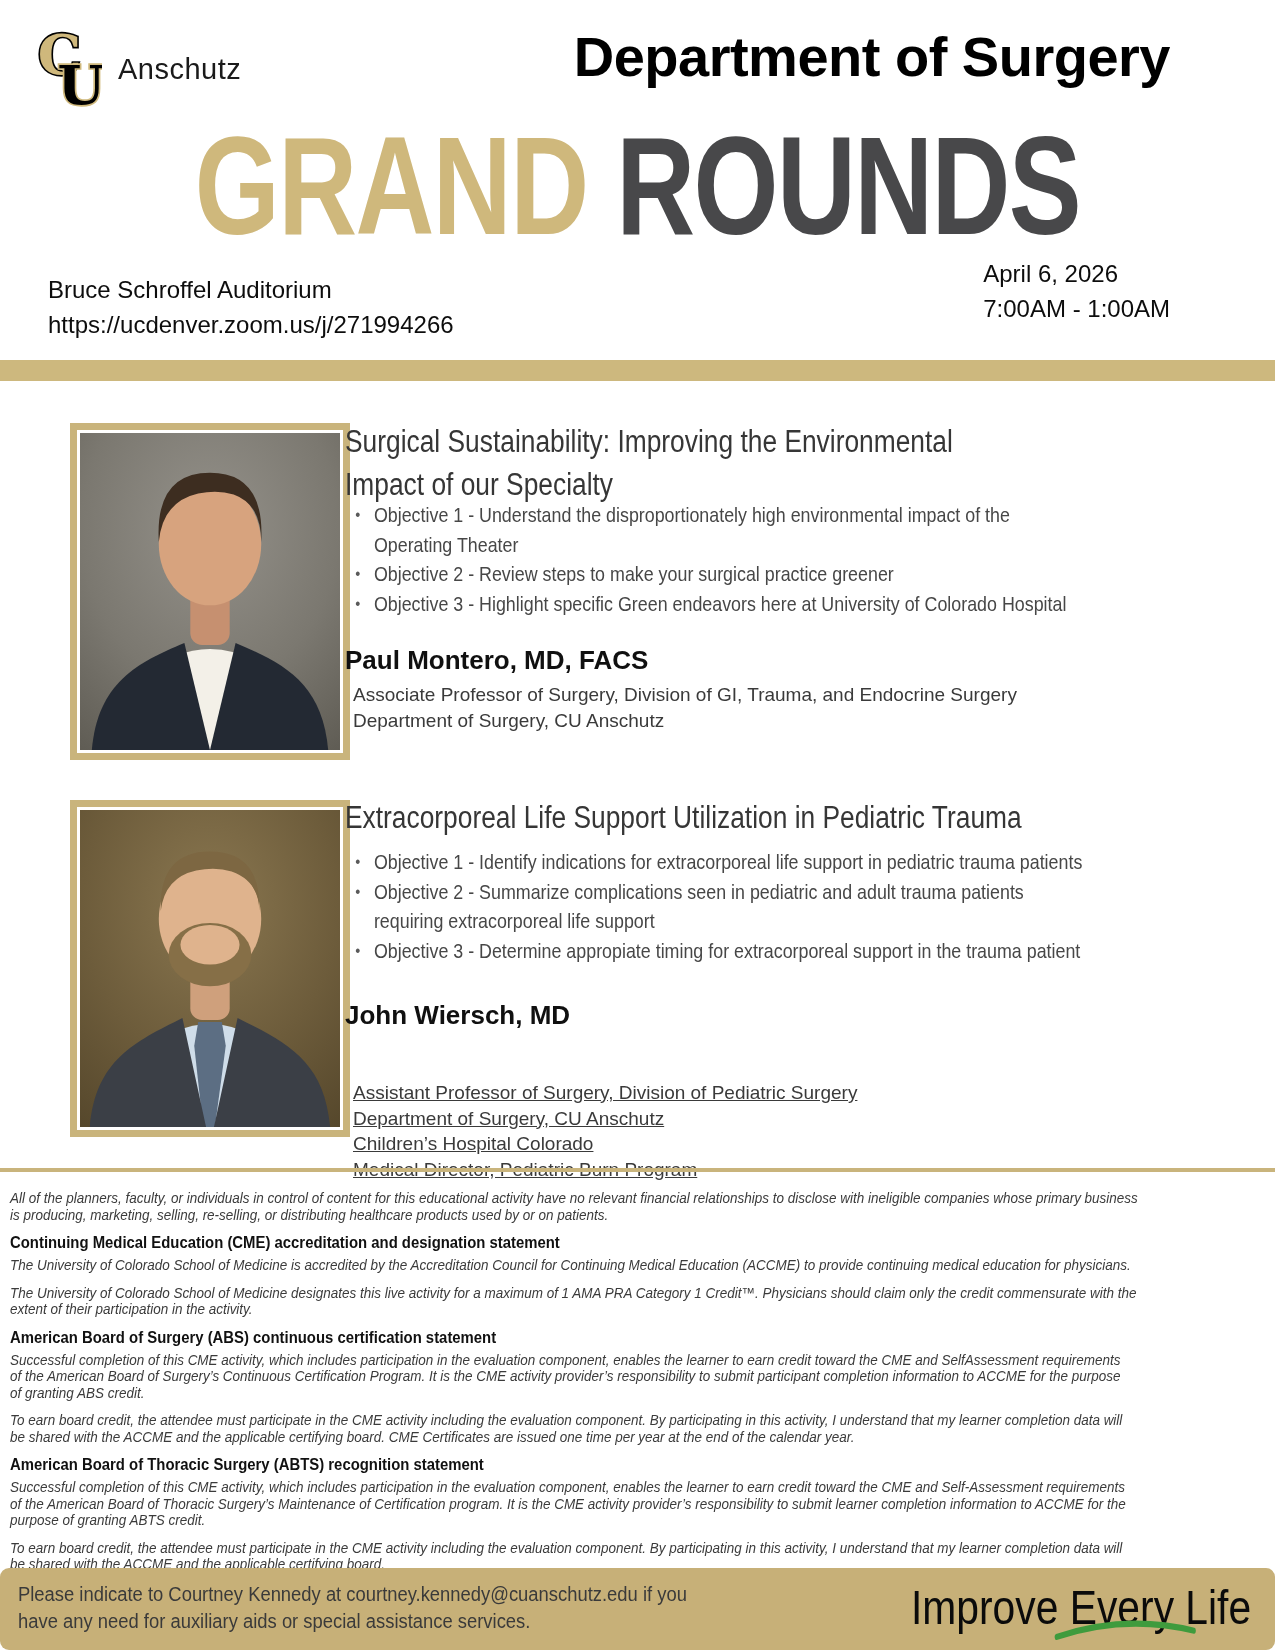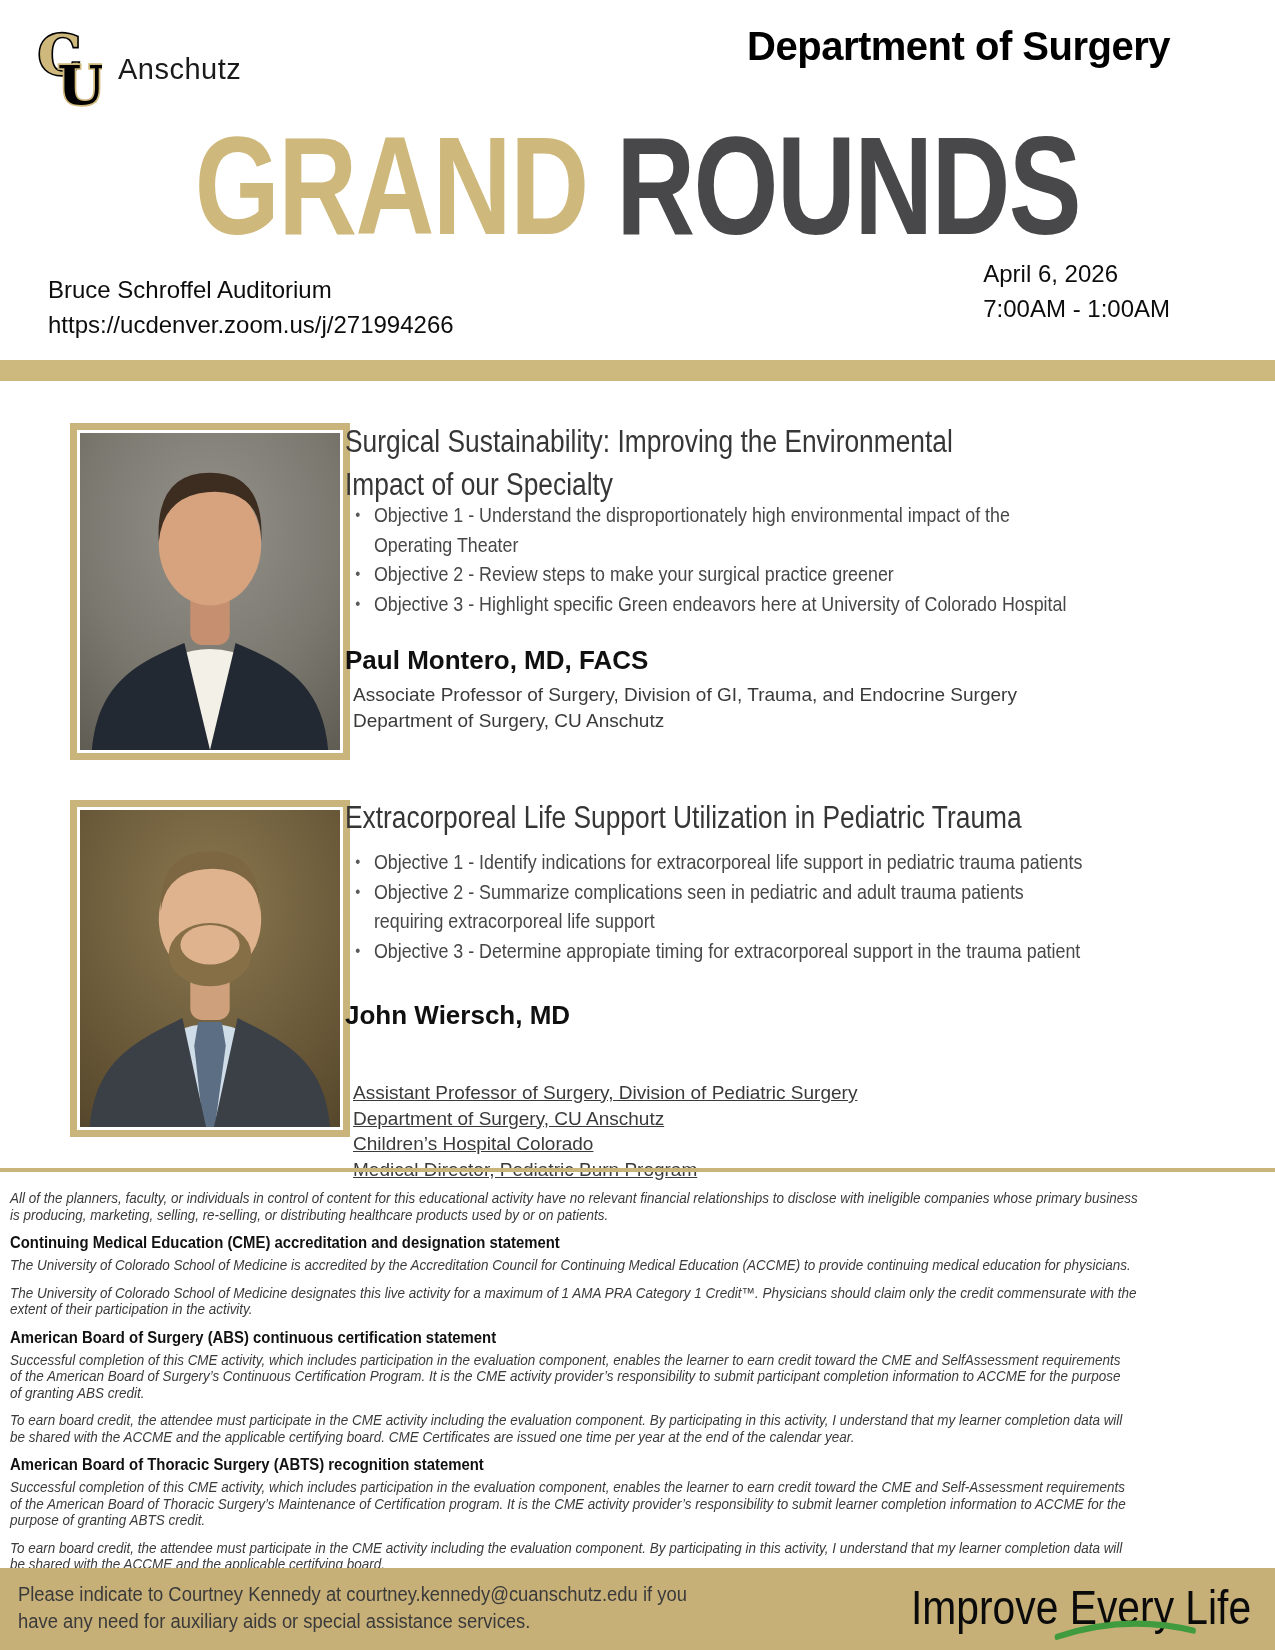--- a/index.html
+++ b/index.html
@@ -10,21 +10,21 @@
   }
   .preline { white-space:pre-line; }
 
   
   .brand { position:absolute; left:36px; top:26px; display:flex; align-items:center; }
   .cu-emblem { width:66px; height:86px; display:block; }
   .brand-name { font-size:29px; color:#1a1a1a; margin-left:16px; letter-spacing:0.5px; }
 
   .dept-title {
     position:absolute; right:105px; top:24px;
-    font-size:40px; font-weight:bold; color:#000; letter-spacing:-0.5px;margin-left:11px;
+    font-size:56px; font-weight:bold; color:#000; letter-spacing:-0.5px;margin-left:11px;
   }
 
   .grand-rounds {
     position:absolute; left:0; top:116px; width:100%;
     text-align:center; font-size:140px; font-weight:bold; line-height:1;
     transform:scaleX(0.78); transform-origin:50% 0;
     letter-spacing:-2px; white-space:nowrap; margin:0;
   }
   .grand-rounds .gold { color:#cfb87c; }
   .grand-rounds .dark { color:#48484a; }
@@ -85,20 +85,21 @@
     transform:scaleX(0.93); transform-origin:0 0;
     color:#3b3b3b;
   }
   .fp { font-size:14.5px; line-height:16.5px; font-style:italic; margin:0 0 11px 0; }
   .fph { font-size:16px; line-height:18px; font-weight:bold; font-style:normal; color:#111; margin:3px 0 5px 0; }
 
   
   .footer {
     position:absolute; left:0; top:1568px; width:1275px; height:82px;
     background:#c7b078;
+    border-radius:9px;
   }
   .footer-notice {
     position:absolute; left:18px; top:13px; width:740px;
     font-size:20px; line-height:27px; color:#3a3a3a;
     transform:scaleX(0.92); transform-origin:0 0;
   }
   .tagline {
     position:absolute; right:24px; top:12px;
     font-size:48px; color:#0b0b0b; white-space:nowrap; line-height:56px;
     transform:scaleX(0.85); transform-origin:100% 0;

